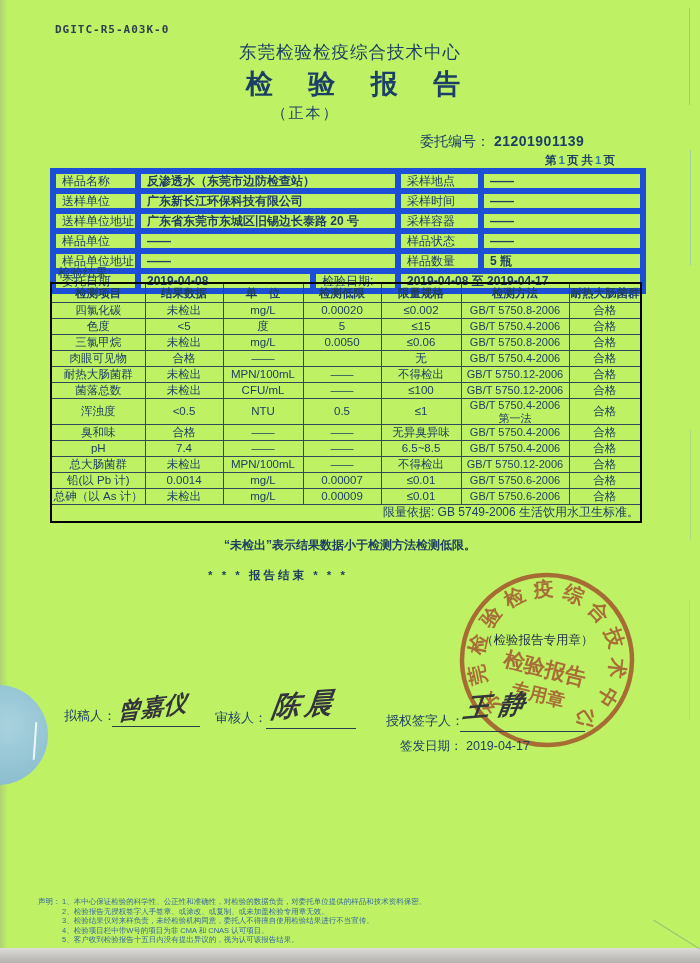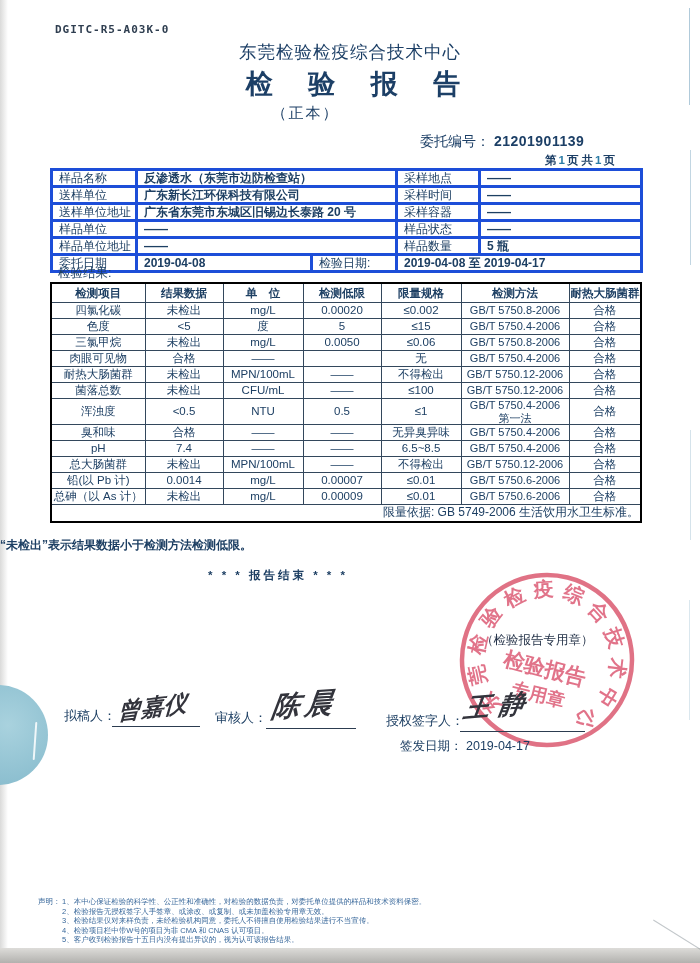--- a/index.html
+++ b/index.html
@@ -1,16 +1,16 @@
 <!DOCTYPE html>
 <html><head>
 <meta charset="utf-8">
 <style>
   html,body{margin:0;padding:0;background:#c9c8c5;}
-  #page{position:relative;width:700px;height:963px;background:#ffffff;overflow:hidden;
+  #page{position:relative;width:700px;height:963px;background:#bef264;overflow:hidden;
         font-family:"Liberation Sans","DejaVu Sans",sans-serif;color:#1d3f63;}
   
   .edge-left{position:absolute;left:0;top:0;width:8px;height:963px;
         background:linear-gradient(90deg,rgba(150,150,148,.35),rgba(150,150,148,0));}
   .edge-bottom{position:absolute;left:0;top:948px;width:700px;height:15px;
         background:linear-gradient(#dddcd9,#b2b1ae);}
   .seam{position:absolute;width:1px;background:#86aec6;}
   .corner-line{position:absolute;left:648px;top:938px;width:70px;height:1px;background:rgba(120,130,138,.45);transform:rotate(32deg);}
   .clip-circle{position:absolute;left:-52px;top:685px;width:100px;height:100px;border-radius:50%;
         background:radial-gradient(circle at 60% 40%,#a9d2de,#7fb6c9);}
@@ -23,32 +23,32 @@
         letter-spacing:14px;padding-left:20px;box-sizing:border-box;color:#1c3f66;}
   .copy-label{position:absolute;left:0;top:104px;width:611px;text-align:center;font-size:15px;letter-spacing:2px;color:#1c3f66;}
   .contact{position:absolute;left:55px;top:99px;font-size:10.5px;line-height:14.5px;color:#2b4a6b;}
   .commission{position:absolute;left:420px;top:133px;width:220px;font-size:14px;color:#1c3f66;}
   .commission .num{font-weight:bold;letter-spacing:.5px;}
   .page-info{position:absolute;left:420px;top:153px;width:195px;text-align:right;font-size:11.5px;font-weight:bold;color:#1c3f66;}
   .page-info .n{color:#2b7ca6;padding:0 2px;}
   
   table.info{position:absolute;left:50px;top:168px;width:590px;border-collapse:collapse;table-layout:fixed;
         font-size:12px;color:#1d3f63;border:2px solid #33475c;}
-  .info td{border:3px solid #1d4ed8;padding:0 6px;height:14px;line-height:13px;white-space:nowrap;overflow:hidden;}
+  .info td{border:6px solid #1d4ed8;padding:0 6px;height:14px;line-height:13px;white-space:nowrap;overflow:hidden;}
   .info td.val{font-weight:bold;}
   .section-label{position:absolute;left:58px;top:265px;font-size:12.5px;color:#1d3f63;}
   
   table.results{position:absolute;left:50px;top:282px;width:590px;border-collapse:collapse;table-layout:fixed;
         font-size:11.5px;color:#1d3f63;text-align:center;border:2px solid #000000;}
   .results th{border:1px solid #33475c;height:18px;font-size:11.5px;padding:0 1px;white-space:nowrap;overflow:hidden;}
   .results td{border:1px solid #33475c;height:15px;line-height:1.15;padding:0 1px;white-space:nowrap;overflow:hidden;}
   .results td.method{white-space:pre;font-size:11px;}
   .results td.limit-basis{text-align:right;padding-left:6px;height:16px;font-size:12px;}
   
-  .nd-note{position:absolute;left:0;top:537px;width:700px;text-align:left;font-size:12px;font-weight:bold;color:#1d3f63;}
+  .nd-note{position:absolute;left:0;top:537px;width:700px;text-align:center;font-size:12px;font-weight:bold;color:#1d3f63;}
   .end-note{position:absolute;left:0;top:568px;width:556px;text-align:center;font-size:11.5px;font-weight:bold;letter-spacing:3px;color:#1d3f63;}
   
   .printed-seal-label{position:absolute;left:481px;top:632px;font-size:12.5px;color:#26344a;}
   svg.seal{position:absolute;left:447px;top:560px;width:200px;height:200px;mix-blend-mode:multiply;}
   
   .sig-label{position:absolute;font-size:13px;color:#1d3f63;}
   .sig-line{position:absolute;height:1px;background:#2c3c50;}
   .sig-name{position:absolute;font-style:italic;font-weight:bold;color:#33343c;white-space:nowrap;}
   .issue-date{position:absolute;left:400px;top:738px;width:240px;text-align:left;font-size:12.5px;color:#1d3f63;}
   

